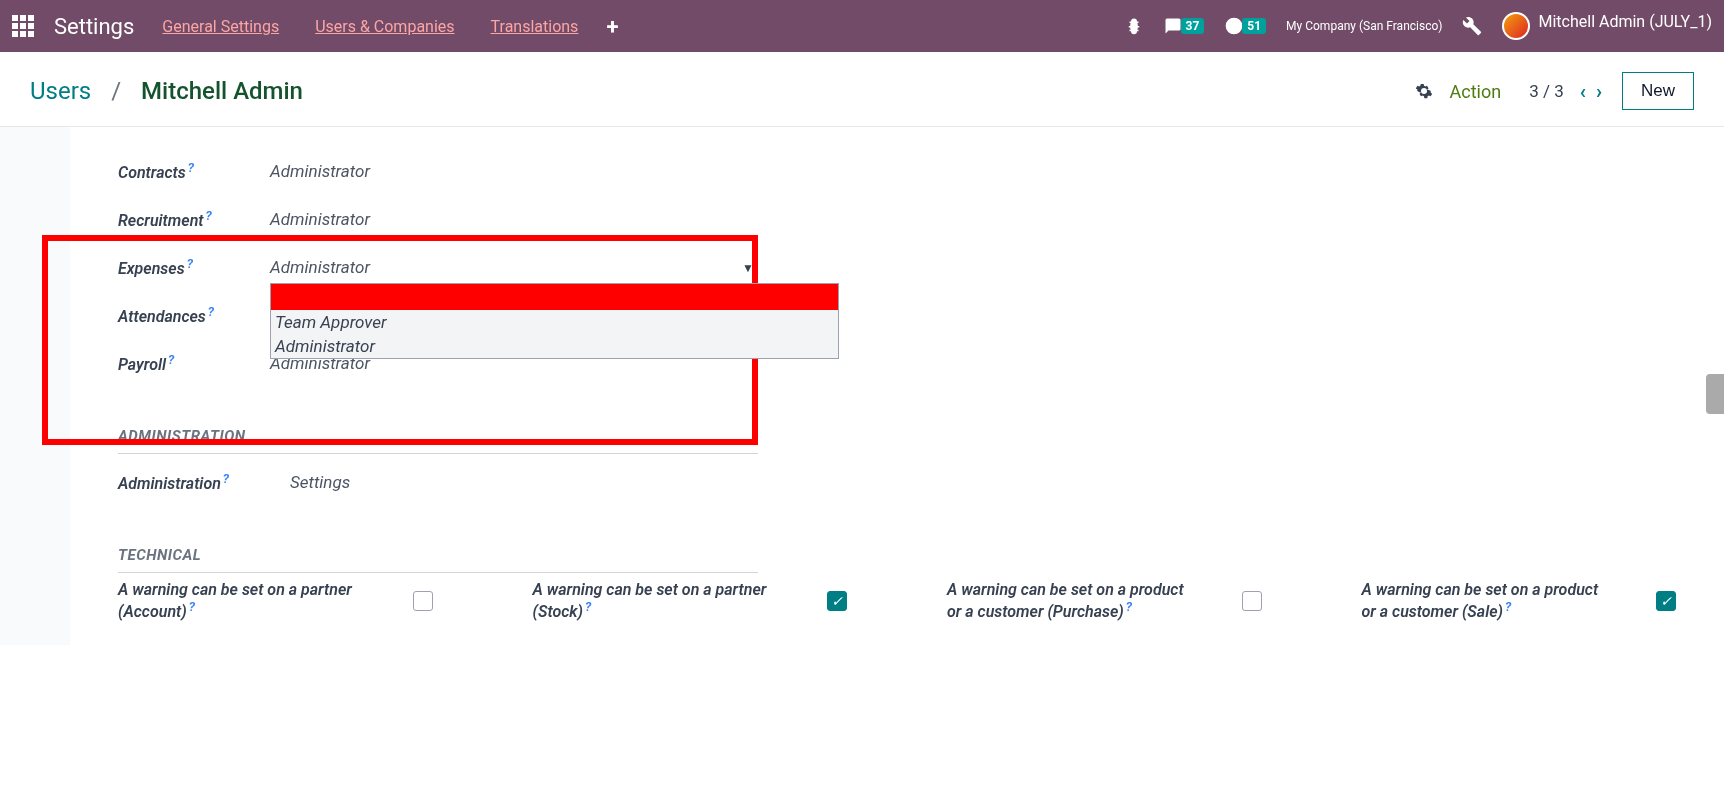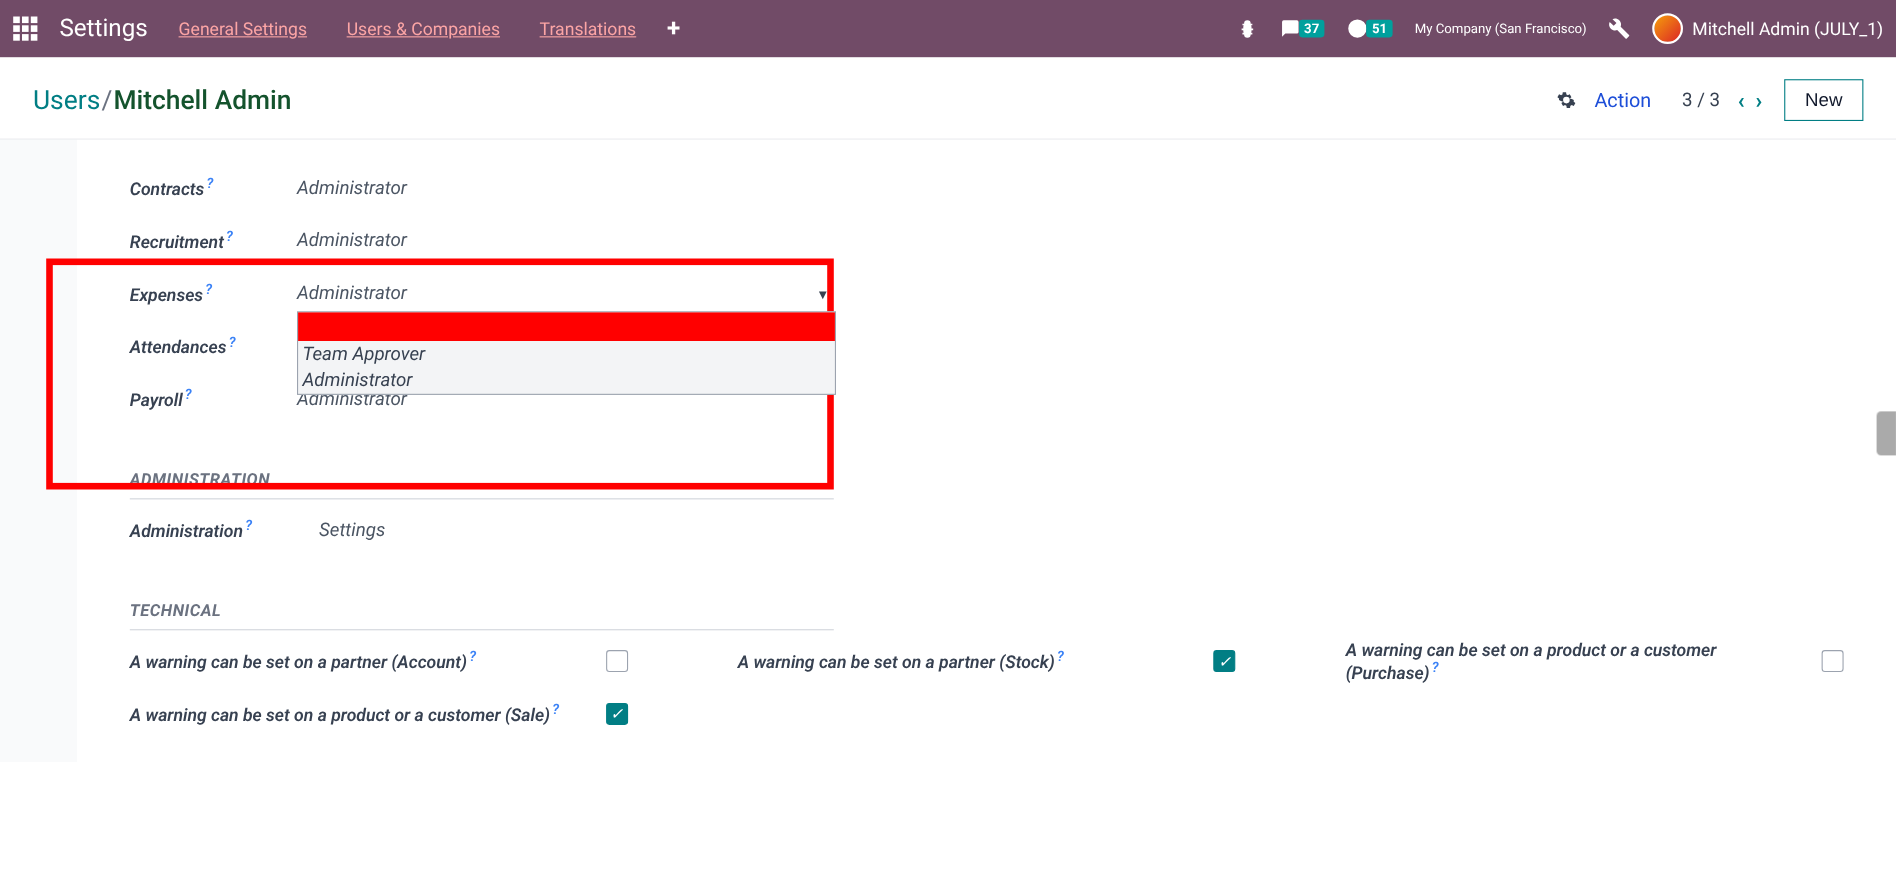--- a/index.html
+++ b/index.html
@@ -7,55 +7,55 @@
     
     .topbar { background: #714B67; color: #fff; display: flex; align-items: center; height: 52px; padding: 0 12px; gap: 20px; }
     .apps-icon { display: grid; grid-template-columns: repeat(3, 6px); grid-template-rows: repeat(3, 6px); gap: 2px; cursor: pointer; }
     .apps-icon span { background: #fff; width: 6px; height: 6px; }
     .app-title { font-size: 22px; font-weight: 400; }
     .menu-item { font-size: 16px; color: #fca5a5; cursor: pointer; padding: 0 8px; text-decoration: underline; }
     .spacer { flex: 1; }
     .top-icon { position: relative; cursor: pointer; display: flex; align-items: center; color: #fff; }
     .badge { background: #00A09D; color: #fff; font-size: 12px; font-weight: bold; padding: 1px 5px; border-radius: 3px; margin-left: -2px; }
     .company-name { font-size: 12px; cursor: pointer; }
-    .user-section { display: flex; align-items: center; gap: 8px; cursor: pointer; font-size: 16px; }
+    .user-section { display: flex; align-items: flex-start; gap: 8px; cursor: pointer; font-size: 16px; }
     .avatar { width: 28px; height: 28px; border-radius: 50%; background: linear-gradient(135deg, #f59e0b, #dc2626); border: 2px solid #fff; }
     
     .controlbar { display: flex; align-items: center; padding: 20px 30px 16px; border-bottom: 1px solid #e5e7eb; }
-    .breadcrumb { font-size: 24px; display: flex; align-items: center; gap: 1px; }
+    .breadcrumb { font-size: 24px; display: flex; align-items: center; gap: 20px; }
     .breadcrumb-link { color: #017E84; cursor: pointer; }
     .breadcrumb-sep { color: #6b7280; }
     .breadcrumb-current { color: #14532d; font-weight: 500; }
     .cb-spacer { flex: 1; }
-    .action-btn { display: flex; align-items: center; gap: 16px; font-size: 18px; color: #1d4ed8; cursor: pointer; padding: 6px 12px; }
+    .action-btn { display: flex; align-items: center; gap: 16px; font-size: 18px; color: #4d7c0f; cursor: pointer; padding: 6px 12px; }
     .pager { font-size: 17px; color: #374151; margin: 0 16px; }
     .nav-arrows { display: flex; gap: 10px; }
     .nav-arrow { color: #017E84; font-size: 20px; cursor: pointer; font-weight: bold; }
     .new-btn { border: 1px solid #017E84; color: #0f172a; background: #fff; padding: 8px 18px; font-size: 17px; cursor: pointer; margin-left: 20px; }
     
     .content-wrap { display: flex; }
     .left-gutter { width: 70px; background: #f9fafb; }
     .main-panel { flex: 1; background: #fff; padding: 20px 48px; position: relative; font-style: italic; }
     
     .form-row { display: flex; align-items: center; min-height: 48px; }
     .form-label { width: 152px; font-weight: 600; color: #374151; font-size: 16px; }
     .help-q { color: #3b82f6; font-size: 13px; vertical-align: super; margin-left: 2px; cursor: pointer; }
     .form-value { color: #4b5563; font-size: 17px; flex: 1; }
     .dropdown-field { position: relative; width: 490px; }
     .dropdown-display { color: #4b5563; font-size: 17px; padding-right: 20px; }
     .dropdown-caret { position: absolute; right: 6px; top: 4px; color: #374151; font-size: 12px; }
-    .dropdown-menu { position: absolute; top: 26px; left: 0; width: 490px; background: #f3f4f6; border: 1px solid #9ca3af; z-index: 10; }
+    .dropdown-menu { position: absolute; top: 26px; left: 0; width: 569px; background: #f3f4f6; border: 1px solid #9ca3af; z-index: 10; }
     .dropdown-opt { padding: 2px 4px; font-size: 17px; color: #374151; cursor: pointer; }
     .dropdown-opt.highlighted { background: #ff0000; color: #fff; height: 26px; }
     
     .red-box { position: absolute; border: 6px solid #ff0000; pointer-events: none; }
     
     .section-header { font-size: 15px; font-weight: 700; color: #6b7280; letter-spacing: 0.5px; margin-top: 40px; margin-bottom: 4px; border-bottom: 1px solid #d1d5db; padding-bottom: 8px; width: 640px; }
     
-    .tech-grid { display: grid; grid-template-columns: 1fr 1fr 1fr; column-gap: 100px; margin-top: 4px; }
+    .tech-grid { display: grid; grid-template-columns: 1fr 1fr 1fr 1fr; column-gap: 100px; margin-top: 4px; }
     .tech-row { display: flex; align-items: center; min-height: 48px; }
     .tech-label { flex: 1; font-weight: 600; font-size: 16px; color: #374151; }
     .checkbox { width: 20px; height: 20px; border: 1.5px solid #9ca3af; border-radius: 3px; cursor: pointer; display: flex; align-items: center; justify-content: center; margin-left: 40px; }
     .checkbox.checked { background: #017E84; border-color: #017E84; color: #fff; font-size: 14px; }
     
     .side-grip { position: fixed; right: 0; top: 374px; width: 18px; height: 40px; background: #aaa; border-radius: 4px 0 0 4px; cursor: pointer; }
     
     .plus-icon { font-size: 22px; font-weight: bold; }
   </style>
 </head>

